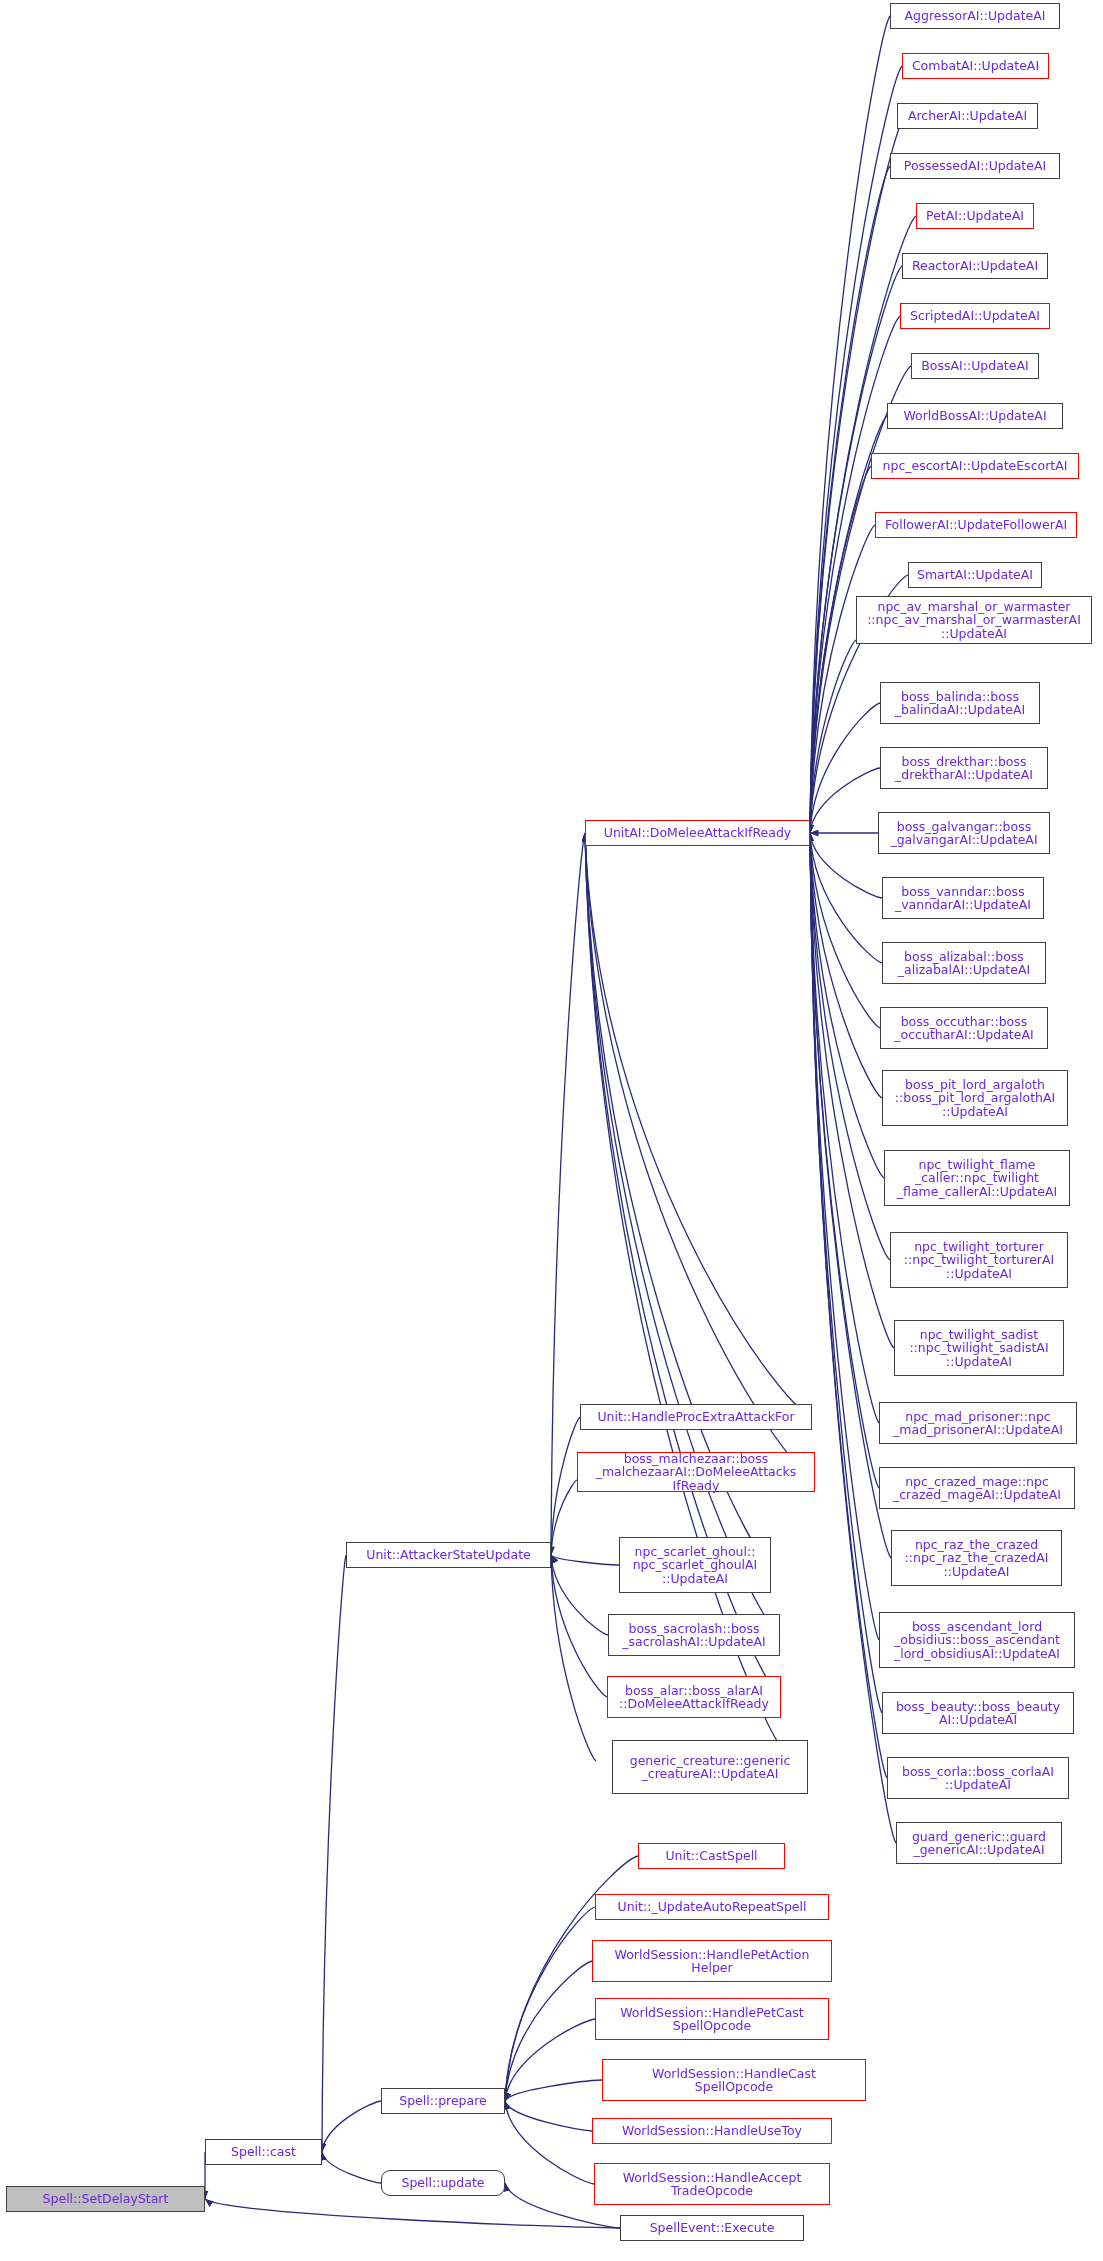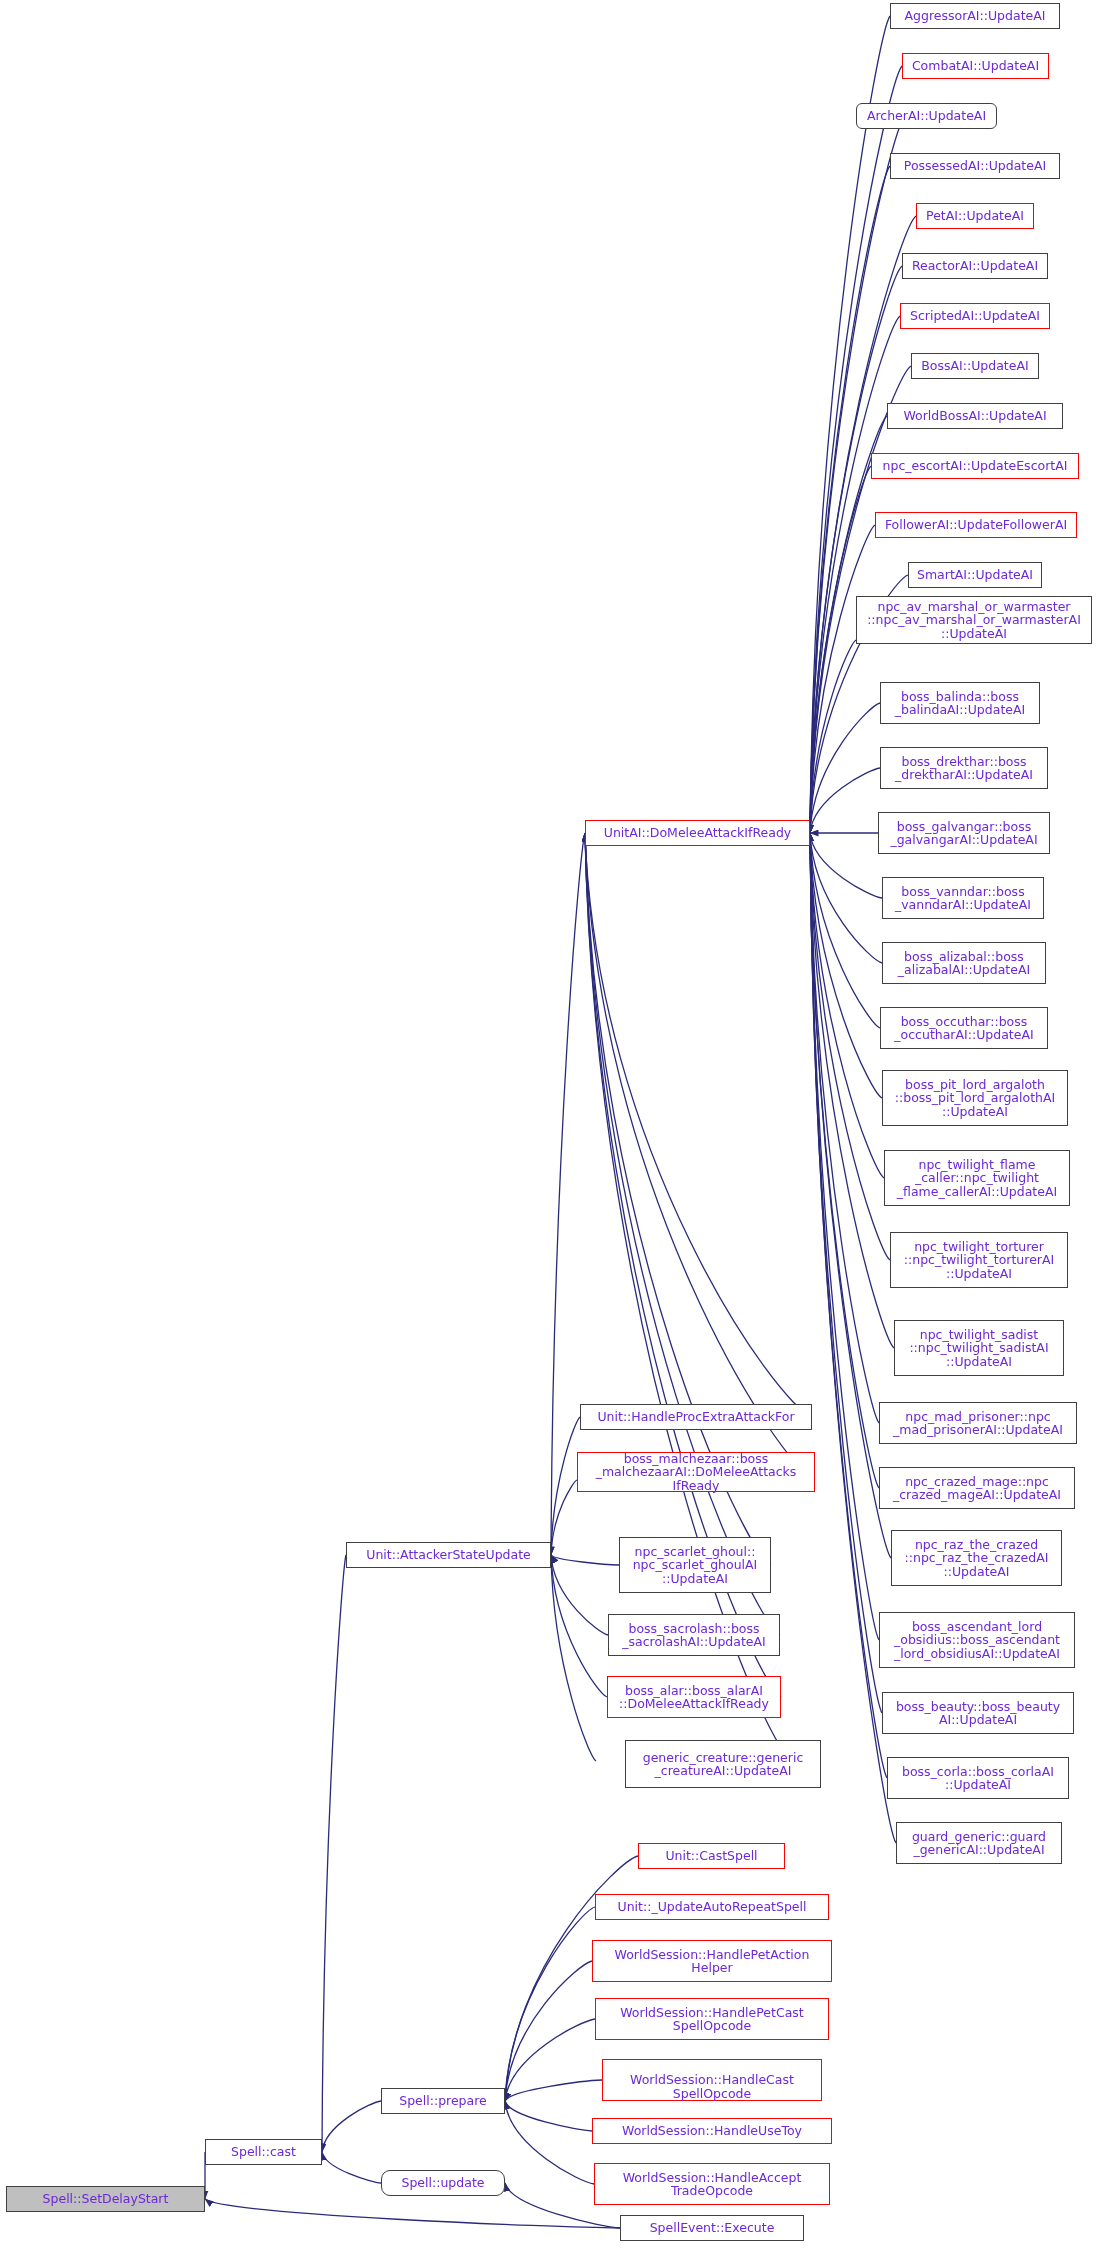--- a/index.html
+++ b/index.html
@@ -106,21 +106,21 @@
         <span>Unit::_UpdateAutoRepeatSpell</span>
       </div>
       <div class="node red" style="left: 592px; top: 1940px; width: 240px; height: 42px;">
         <span>WorldSession::HandlePetAction
 Helper</span>
       </div>
       <div class="node red" style="left: 595px; top: 1998px; width: 234px; height: 42px;">
         <span>WorldSession::HandlePetCast
 SpellOpcode</span>
       </div>
-      <div class="node red" style="left: 602px; top: 2059px; width: 220px; height: 42px; align-items: flex-end;">
+      <div class="node red" style="left: 602px; top: 2059px; width: 264px; height: 42px;">
         <span>WorldSession::HandleCast
 SpellOpcode</span>
       </div>
       <div class="node red" style="left: 592px; top: 2118px; width: 240px; height: 26px;">
         <span>WorldSession::HandleUseToy</span>
       </div>
       <div class="node red" style="left: 594px; top: 2163px; width: 236px; height: 42px;">
         <span>WorldSession::HandleAccept
 TradeOpcode</span>
       </div>
@@ -141,34 +141,34 @@
 ::UpdateAI</span>
       </div>
       <div class="node black" style="left: 608px; top: 1614px; width: 172px; height: 42px;">
         <span>boss_sacrolash::boss
 _sacrolashAI::UpdateAI</span>
       </div>
       <div class="node red" style="left: 607px; top: 1676px; width: 174px; height: 42px;">
         <span>boss_alar::boss_alarAI
 ::DoMeleeAttackIfReady</span>
       </div>
-      <div class="node black" style="left: 625px; top: 1740px; width: 196px; height: 48px; align-items: center;">
+      <div class="node black" style="left: 612px; top: 1740px; width: 196px; height: 54px; align-items: center;">
         <span>generic_creature::generic
 _creatureAI::UpdateAI</span>
       </div>
       <div class="node red" style="left: 585px; top: 820px; width: 225px; height: 26px;">
         <span>UnitAI::DoMeleeAttackIfReady</span>
       </div>
       <div class="node black" style="left: 890px; top: 3px; width: 170px; height: 26px;">
         <span>AggressorAI::UpdateAI</span>
       </div>
       <div class="node red" style="left: 902px; top: 53px; width: 147px; height: 26px;">
         <span>CombatAI::UpdateAI</span>
       </div>
-      <div class="node black" style="left: 856px; top: 103px; width: 141px; height: 26px; border-radius: 6px;">
+      <div class="node black" style="left: 897px; top: 103px; width: 141px; height: 26px;">
         <span>ArcherAI::UpdateAI</span>
       </div>
       <div class="node black" style="left: 890px; top: 153px; width: 170px; height: 26px;">
         <span>PossessedAI::UpdateAI</span>
       </div>
       <div class="node red" style="left: 916px; top: 203px; width: 118px; height: 26px;">
         <span>PetAI::UpdateAI</span>
       </div>
       <div class="node black" style="left: 902px; top: 253px; width: 146px; height: 26px;">
         <span>ReactorAI::UpdateAI</span>

